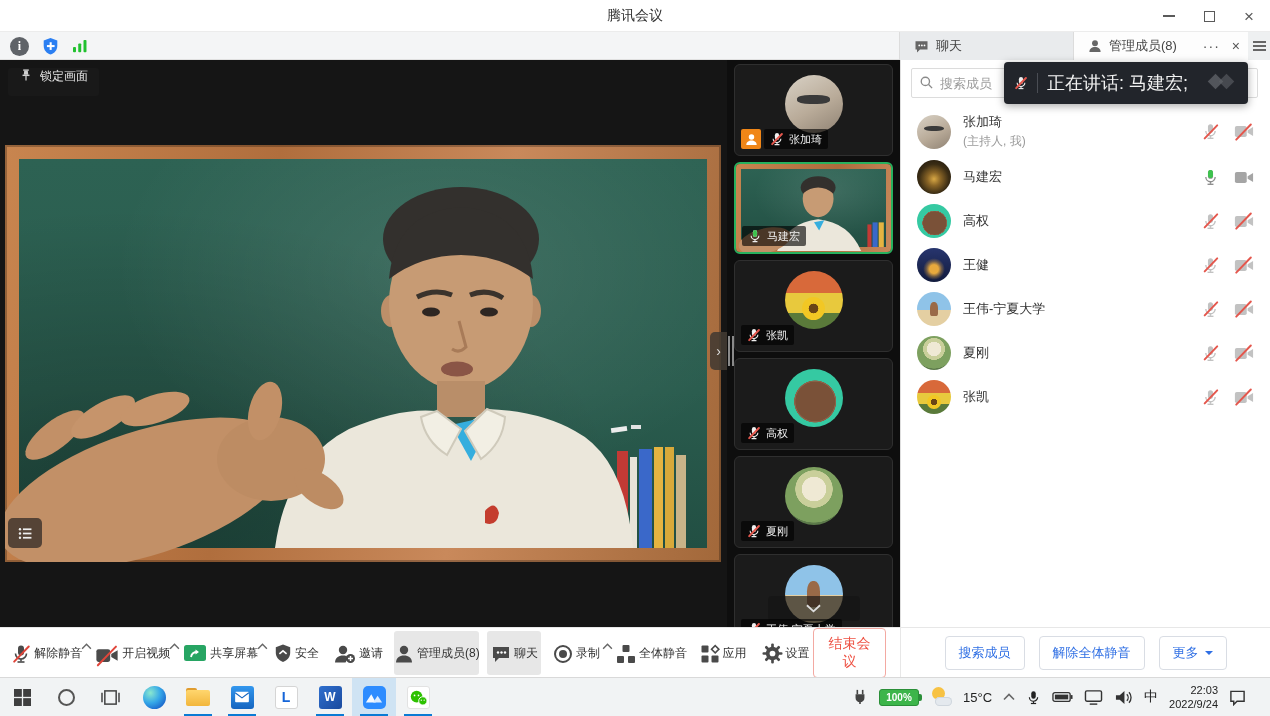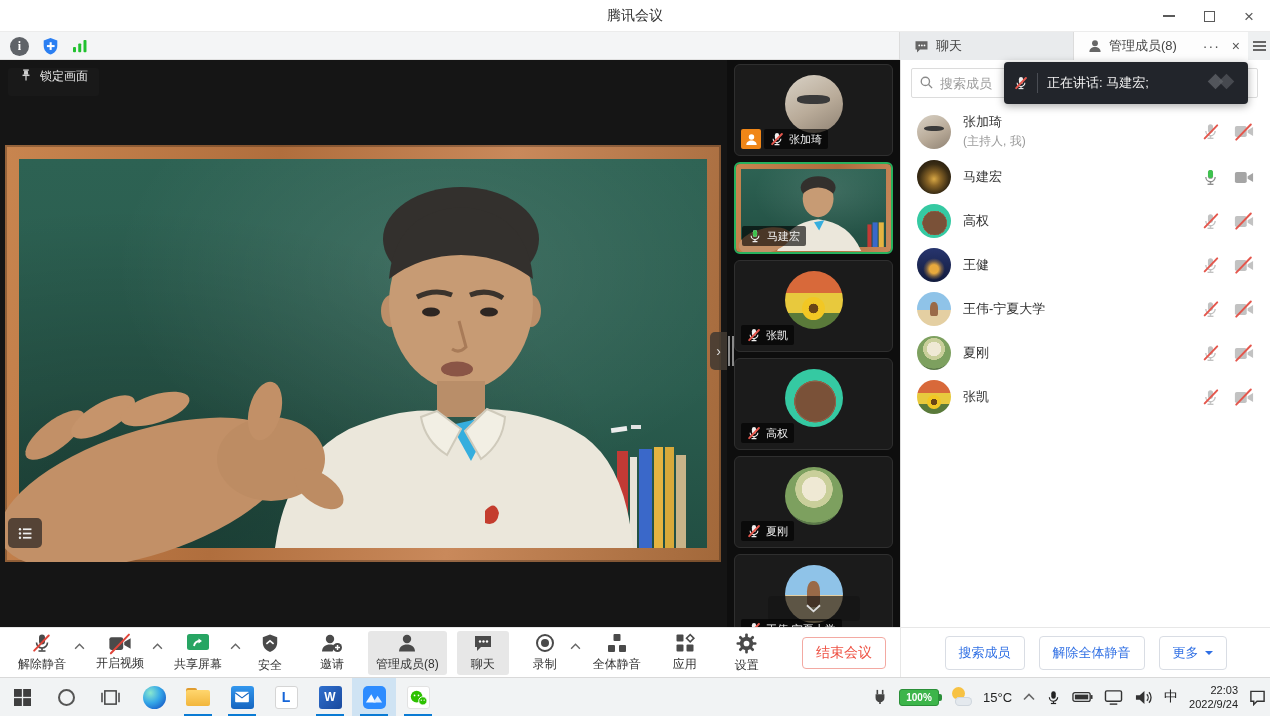--- a/index.html
+++ b/index.html
@@ -89,21 +89,21 @@
   .search-wrap { position:relative; margin:8px 12px 0 10px; }
   .search-wrap input { width:100%; height:30px; border:1px solid #dcdcdc; border-radius:2px;
     padding:0 8px 0 28px; font-size:13px; color:#333; outline:none; background:#fff;
     font-family:"Liberation Sans","DejaVu Sans",sans-serif;}
   .search-wrap input::placeholder { color:#9a9a9a; }
   .search-ic { position:absolute; left:8px; top:7px; }
   .toast { position:absolute; left:103px; top:2px; width:244px; height:42px; background:#22252b;
     border-radius:4px; box-shadow:0 2px 8px rgba(0,0,0,.35); display:flex; align-items:center;
     padding:0 10px; gap:9px; z-index:5; }
   .toast .vline { width:1px; height:20px; background:#4a4d54; }
-  .toast .ttext { font-size:13px; color:#f2f2f2; white-space:nowrap; }
+  .toast .ttext { font-size:18px; color:#f2f2f2; white-space:nowrap; }
   .toast .tlogo { margin-left:auto; opacity:.8; }
 
   .member-list { position:absolute; left:0; top:48px; right:0; bottom:0; overflow:hidden; }
   .mrow { display:flex; align-items:center; padding:5px 16px; min-height:44px; }
   .mrow .avatar { width:34px; height:34px; }
   .mcol { margin-left:12px; display:flex; flex-direction:column; justify-content:center; }
   .mname { font-size:13px; color:#333; }
   .msub { font-size:12px; color:#9a9a9a; margin-top:2px; }
   .mstatus { margin-left:auto; display:flex; align-items:center; gap:15px; }
 
@@ -122,21 +122,21 @@
   .ic-cam.s-on { color:#a5a5a5; }
   .ic-cam.s-none { visibility:hidden; }
   .tlabel .ic-mic, .toast .ic-mic { width:14px; height:14px; color:#f0f0f0; }
   .tlabel .ic-mic.s-muted, .toast .ic-mic { color:#f0f0f0; }
 
   
   .bottombar { position:absolute; left:0; top:627px; width:1270px; height:50px; background:#fff;
     border-top:1px solid #e7e7e7; }
   .bb-left { position:absolute; left:0; top:0; width:900px; height:50px; display:flex;
     align-items:center; padding-left:10px; }
-  .tool { display:flex; flex-direction:column; align-items:center; justify-content:center; gap:3px;
+  .tool { display:flex; flex-direction:row; align-items:center; justify-content:center; gap:3px;
     padding:3px 8px; border-radius:3px; min-width:52px; height:44px; }
   .tool.active { background:#e7e7e7; }
   .tool .tlab { font-size:12px; color:#333; white-space:nowrap; }
   .tool-ic { height:22px; display:flex; align-items:flex-end; }
   .chev { width:14px; height:44px; display:flex; align-items:flex-start; justify-content:center; padding-top:12px; margin:0 2px 0 -2px;}
   .toolgap { width:10px; }
   .end-btn { margin-left:auto; margin-right:14px; border:1px solid #f3a9a2; color:#ee5244;
     background:#fff; border-radius:4px; font-size:14px; padding:6px 13px;
     font-family:"Liberation Sans","DejaVu Sans",sans-serif;}
   .bb-right { position:absolute; left:900px; top:0; width:370px; height:50px; background:#fff;
@@ -166,21 +166,21 @@
   .folder-ic { position:relative; width:24px; height:18px; }
   .folder-ic::before { content:""; position:absolute; left:0; top:0; width:11px; height:6px;
     background:#e09c2e; border-radius:2px 2px 0 0; }
   .folder-ic::after { content:""; position:absolute; left:0; top:2px; width:24px; height:16px;
     background:linear-gradient(180deg,#ffd66e,#f2b63c); border-radius:2px; }
   .mail-ic { background:linear-gradient(180deg,#3397ee,#1565c0); }
   .lapp-ic { background:#fff; border:1px solid #d5d5d5; color:#1565d8; font-weight:bold; font-size:14px; }
   .word-ic { background:linear-gradient(135deg,#2f6fce,#1b4a9e); color:#fff; font-weight:bold; font-size:12px; }
   .meet-ic { background:#2d8cff; border-radius:5px; }
   .wechat-ic { background:#fff; border:1px solid #e2e2e2; }
-  .tray { margin-left:auto; display:flex; align-items:center; gap:11px; padding-right:4px; }
+  .tray { margin-left:auto; display:flex; align-items:center; gap:11px; padding-right:24px; }
   .batt-chip { position:relative; width:40px; height:17px; background:#3db54a; border:1px solid #2a8f38;
     border-radius:3px; color:#fff; font-size:10px; font-weight:bold; display:flex; align-items:center;
     justify-content:center; }
   .batt-chip::after { content:""; position:absolute; right:-4px; top:4px; width:3px; height:7px;
     background:#2a8f38; border-radius:0 2px 2px 0; }
   .weather-ic { position:relative; width:22px; height:20px; }
   .weather-ic .sun { position:absolute; left:2px; top:0; width:13px; height:13px; border-radius:50%;
     background:#f7c243; }
   .weather-ic .cloud { position:absolute; right:0; bottom:1px; width:17px; height:9px; border-radius:8px;
     background:#e4e9ee; box-shadow:0 0 0 1px #cfd6dd inset; }

